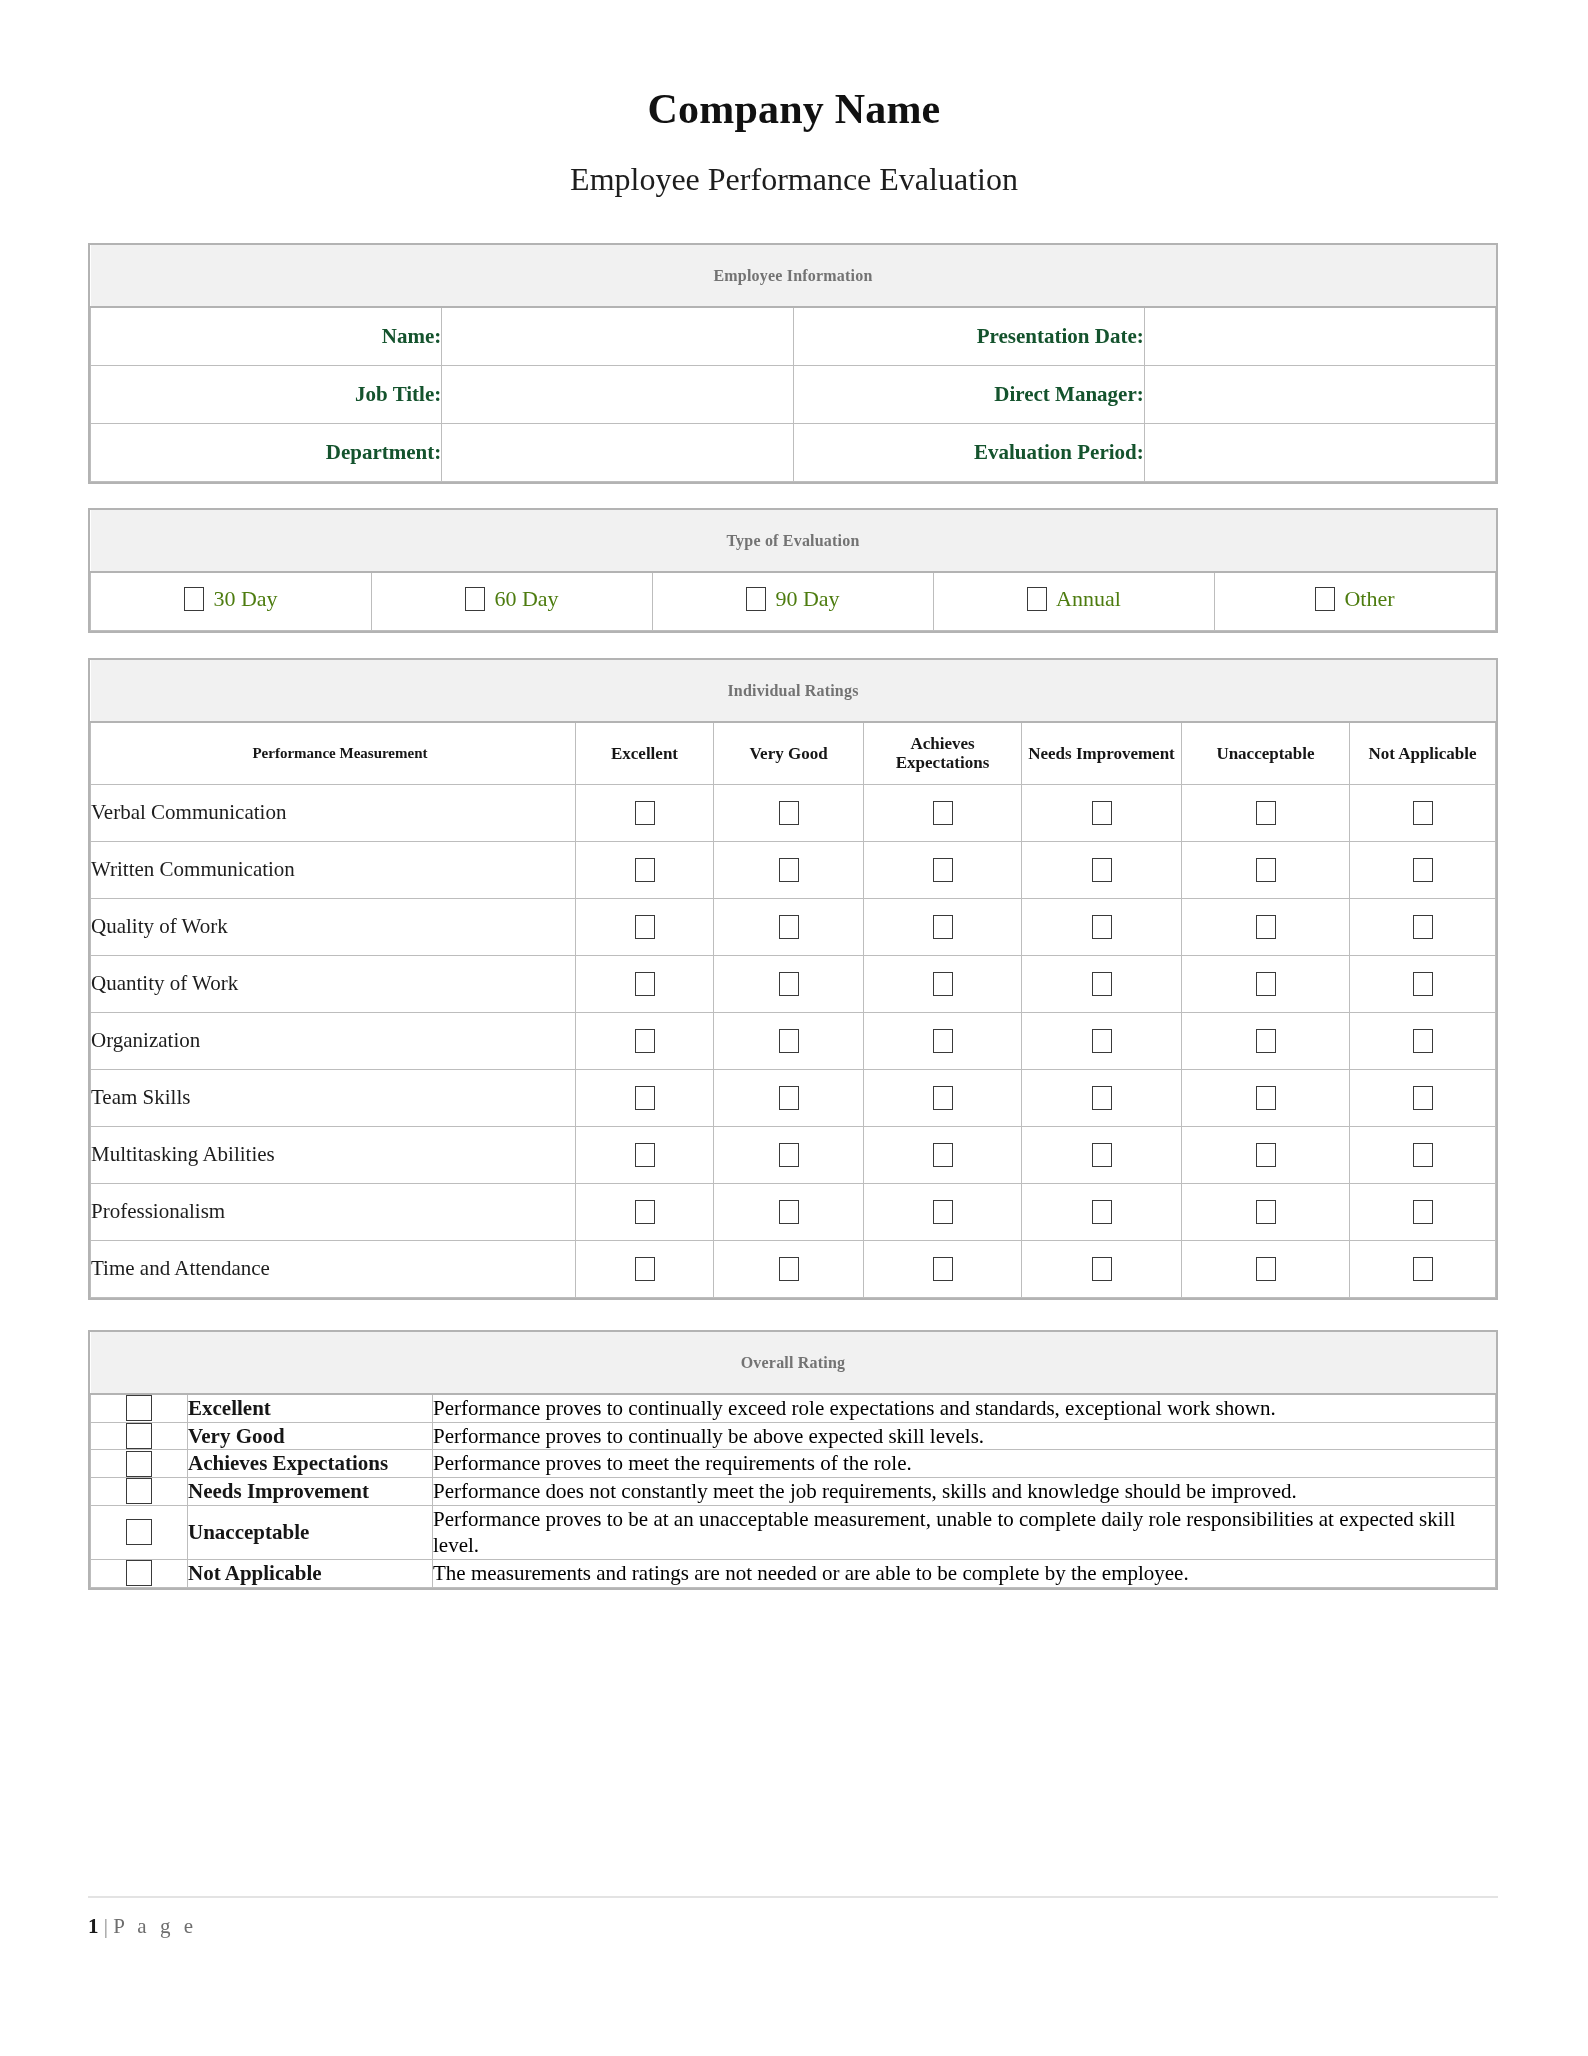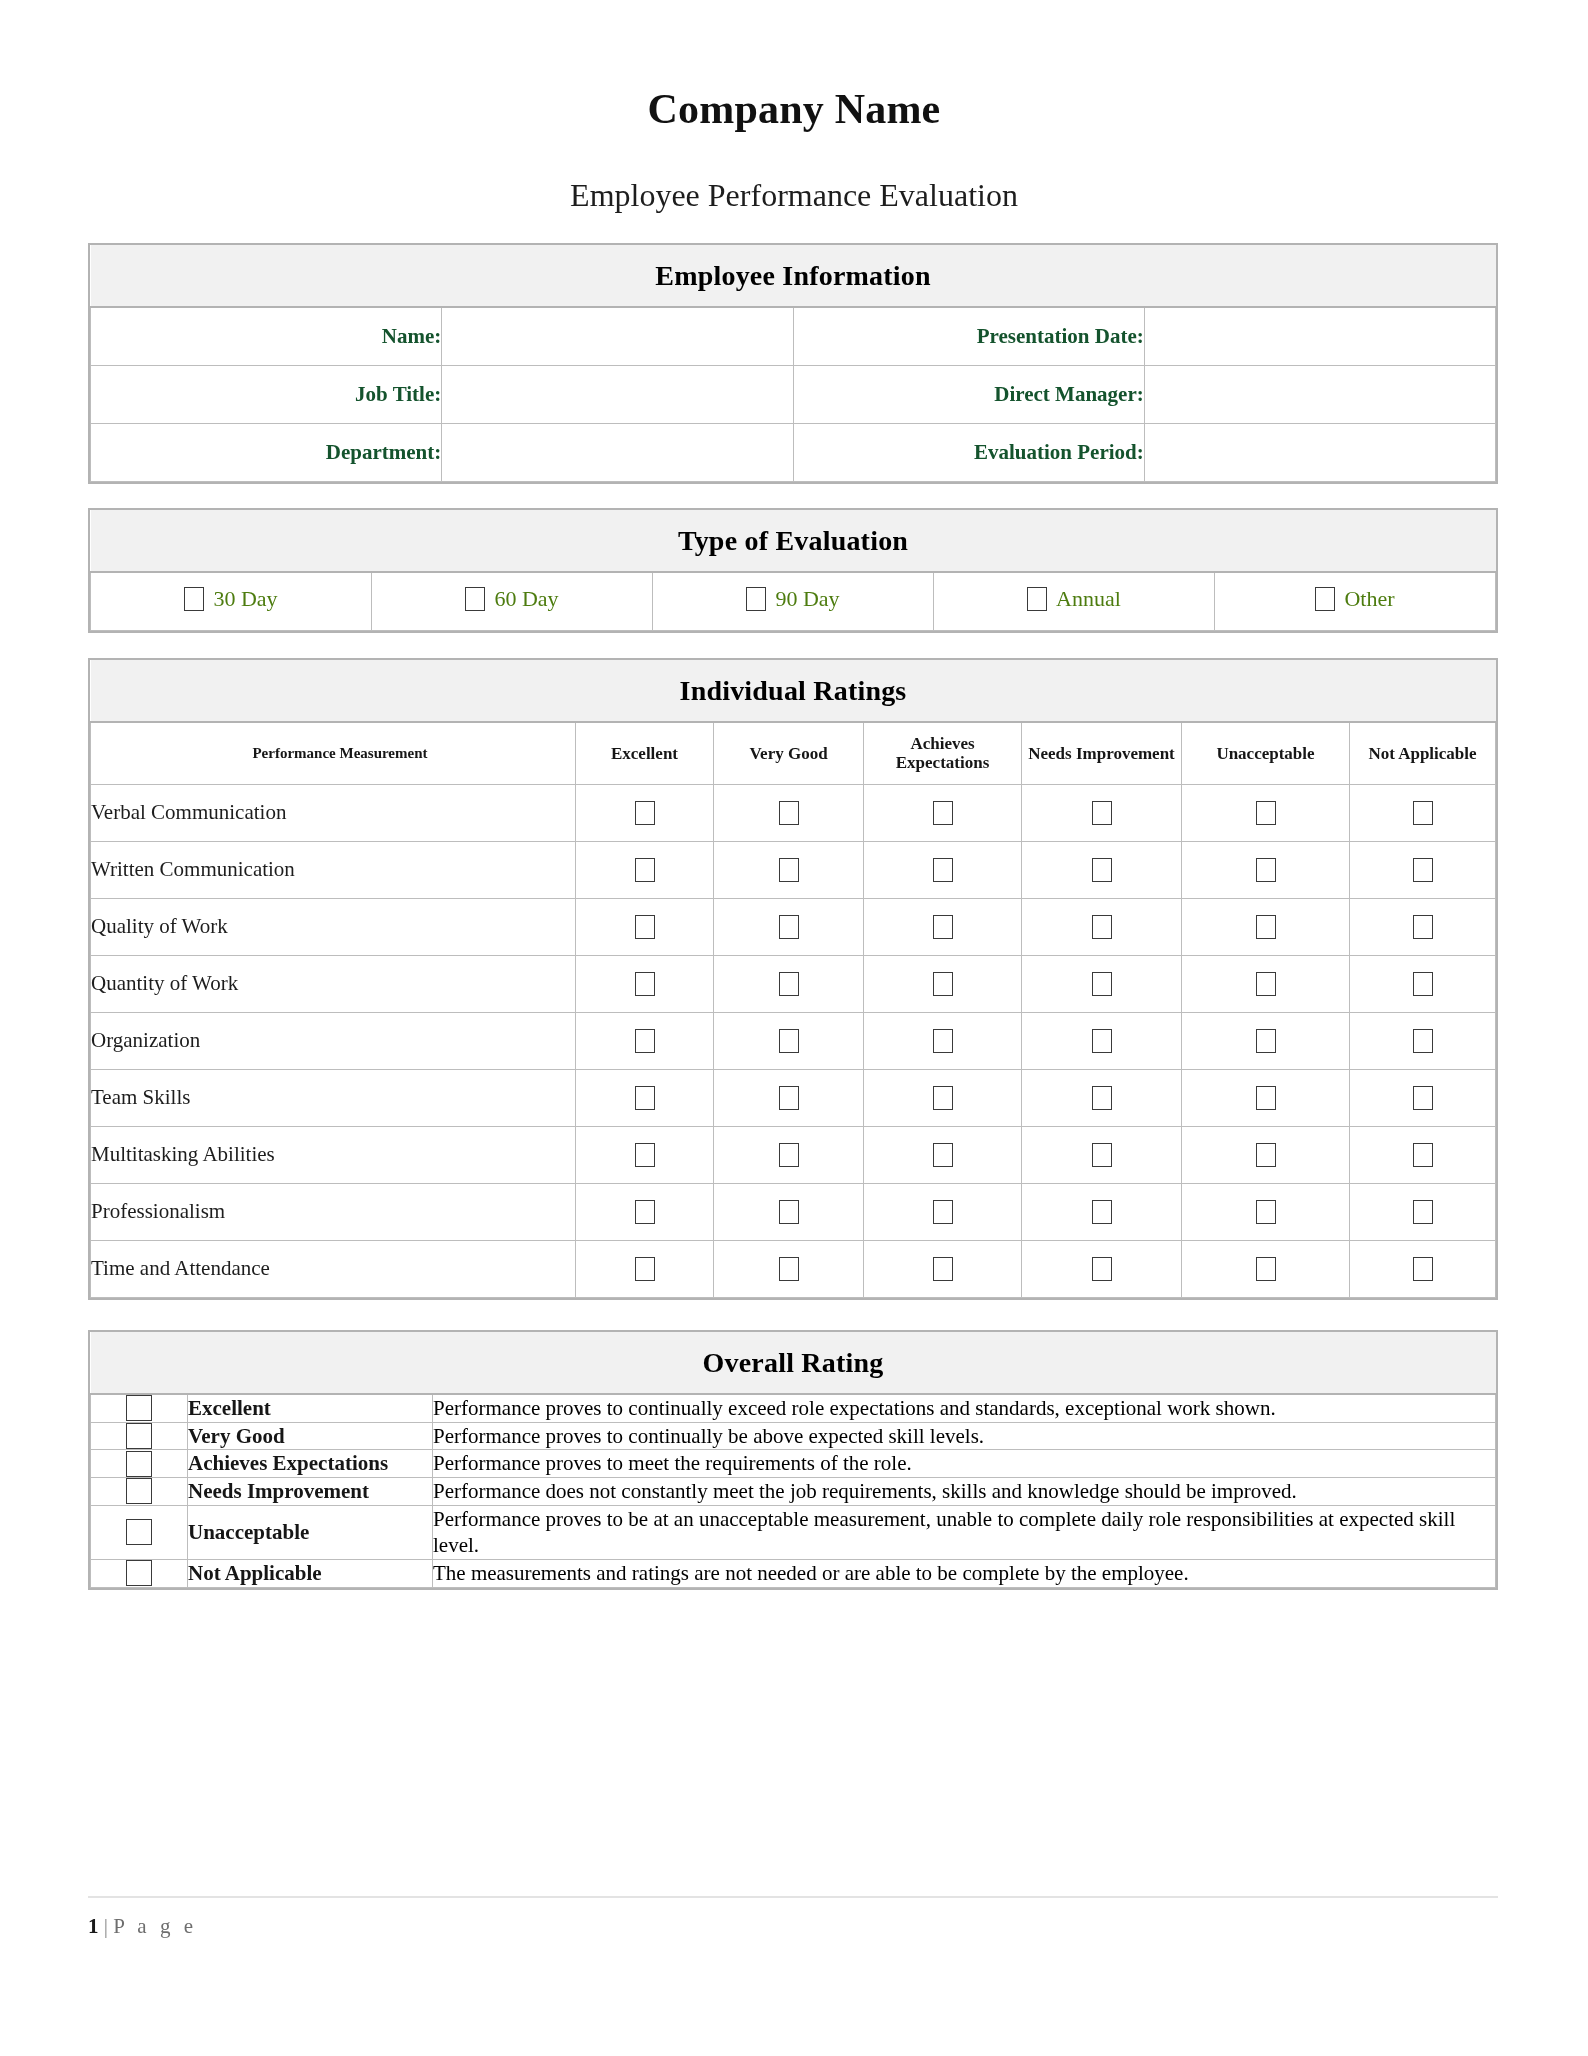--- a/index.html
+++ b/index.html
@@ -31,21 +31,21 @@
     letter-spacing: 0.2px;
     margin: 0;
     padding-top: 88px;
     line-height: 1.0;
     color: #111111;
   }
   .doc-subtitle {
     text-align: center;
     font-size: 32px;
     font-weight: normal;
-    margin: 16px;
+    margin: 0;
     padding-top: 33px;
     line-height: 1.0;
     color: #1d1d1d;
   }
 
   
   .block {
     position: absolute;
     left: 88px;
     width: 1410px;
@@ -61,27 +61,27 @@
   table.t td, table.t th {
     border: 1px solid #bdbdbd;
     padding: 0;
     vertical-align: middle;
   }
 
   .section-head {
     background: #f1f1f1;
     text-align: center;
     font-weight: bold;
-    font-size: 28px;
+    font-size: 16px;
     height: 62px;
     border-bottom: 2px solid #b3b3b3 !important;
     border-top: none !important;
     border-left: none !important;
     border-right: none !important;
-    color: #000000;
+    color: #737373;
     letter-spacing: 0.2px;
     margin-top: 12px;
   }
 
   
   .ei-label {
     text-align: right;
     font-weight: bold;
     font-size: 21px;
     padding-right: 14px;

